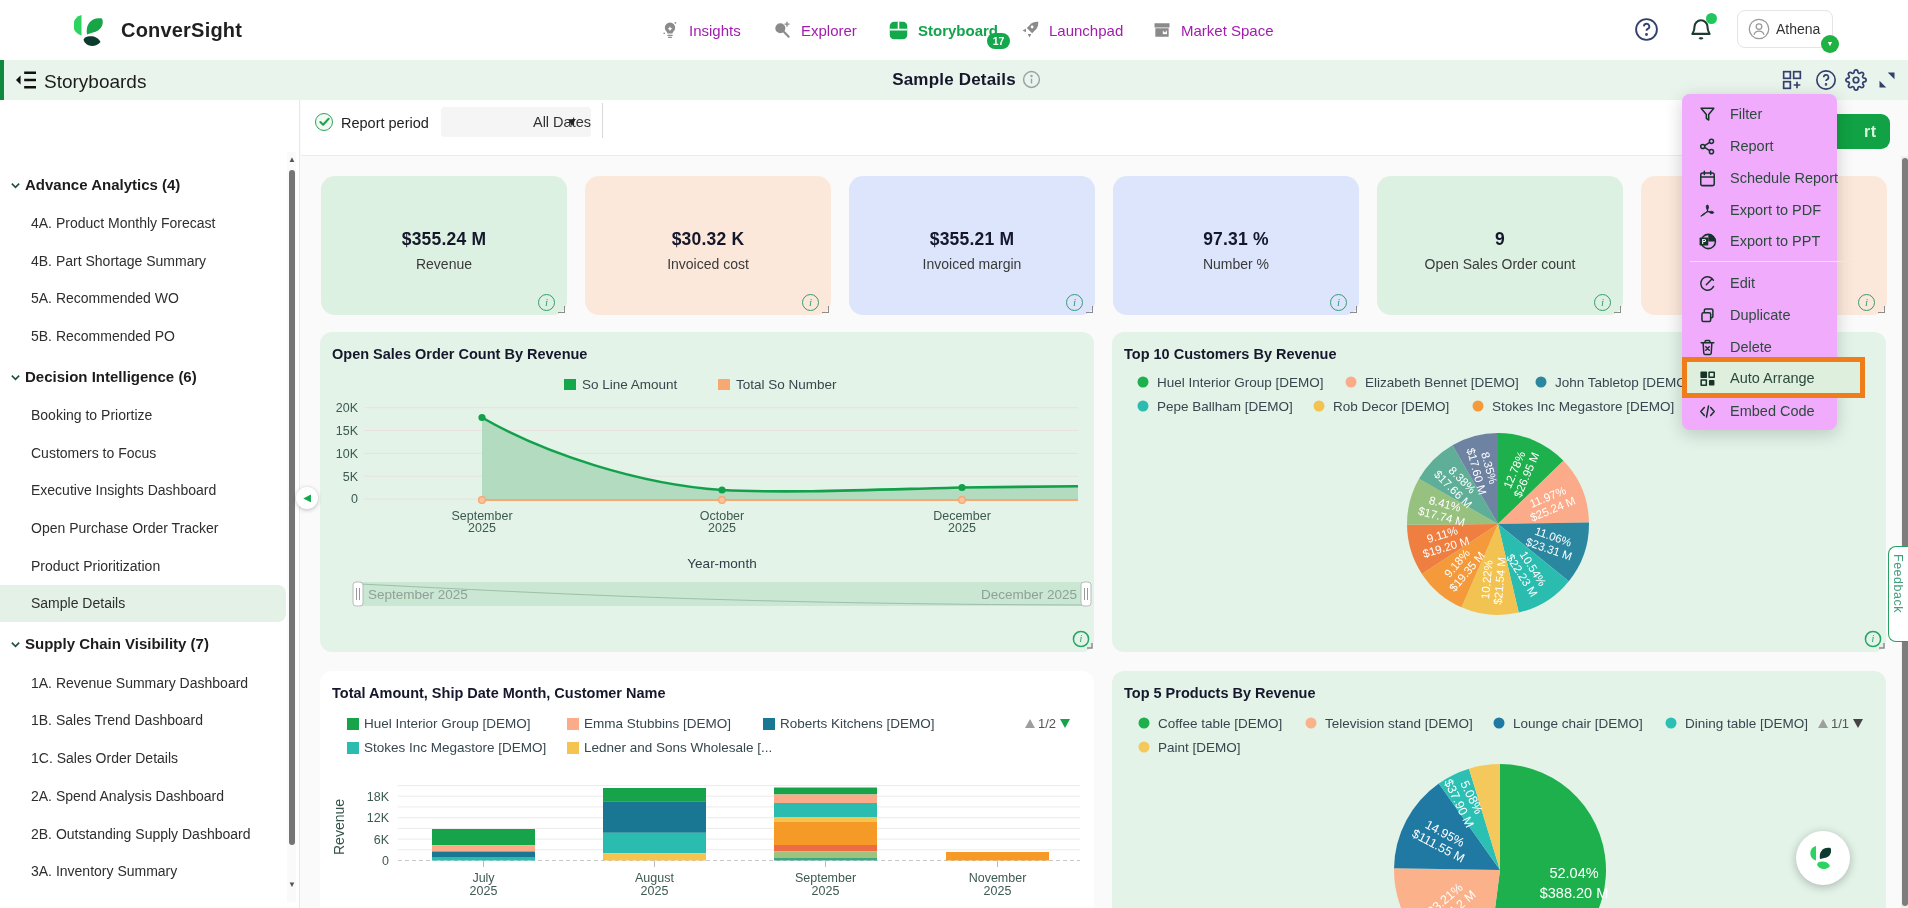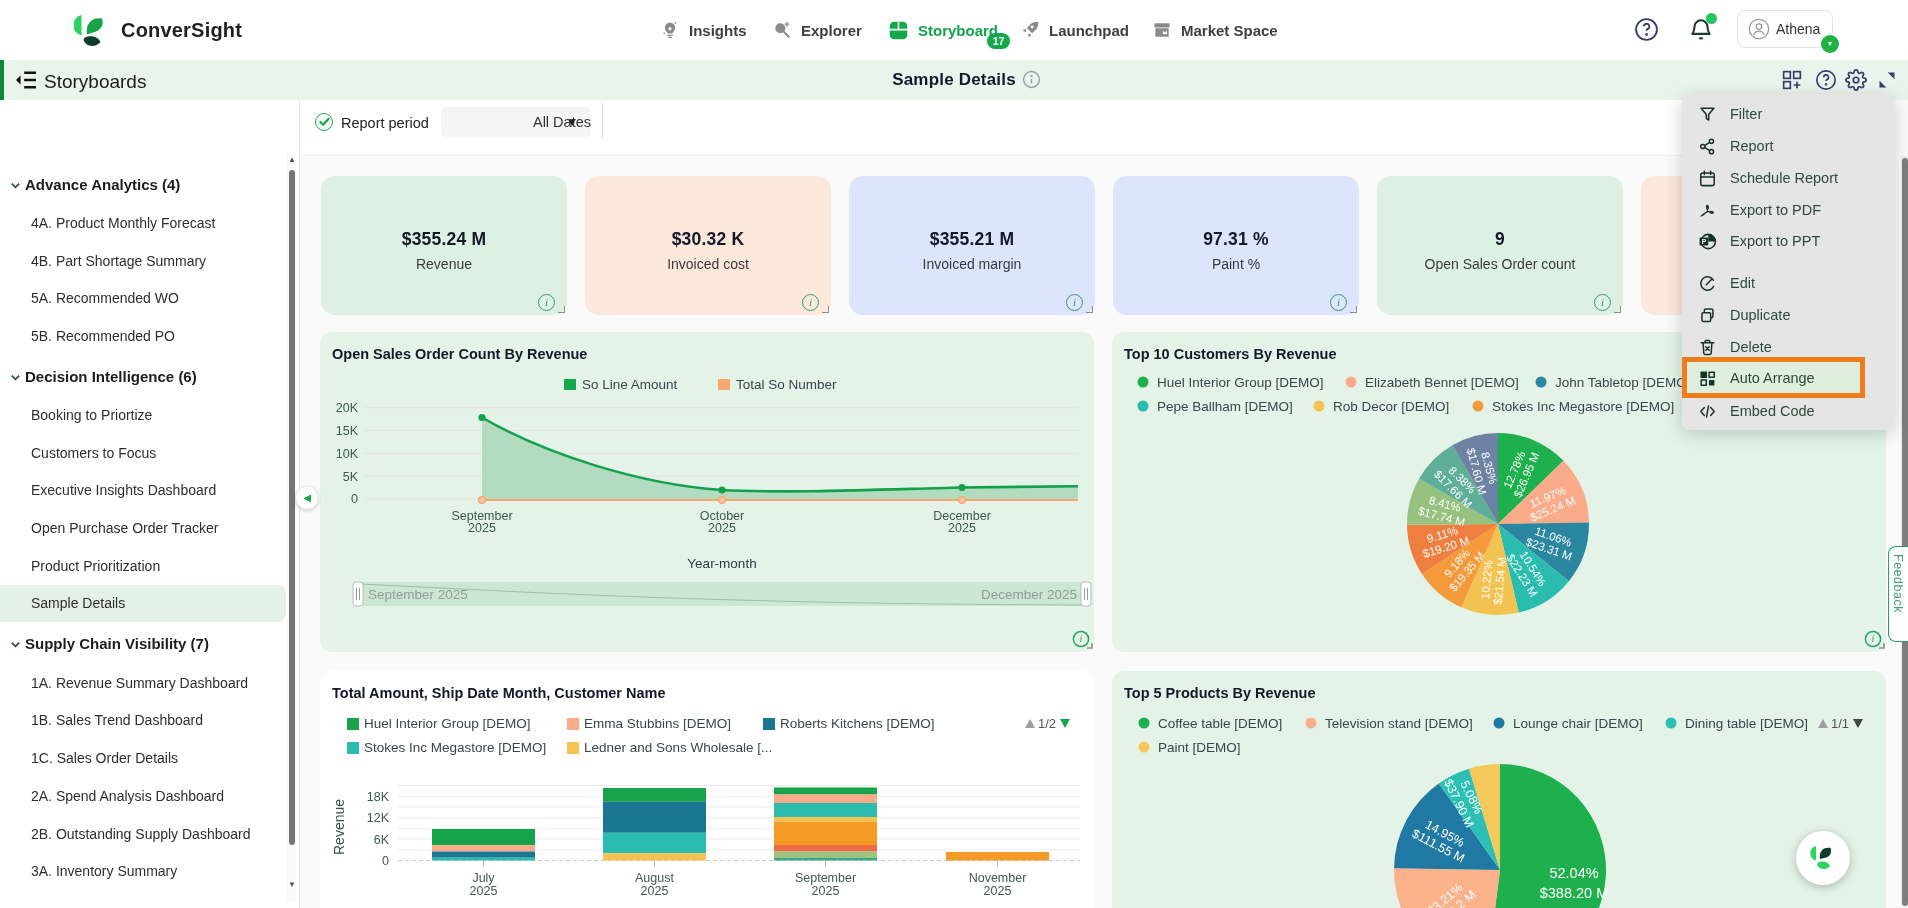--- a/index.html
+++ b/index.html
@@ -1,21 +1,21 @@
 <!DOCTYPE html>
 <html><head>
 <meta charset="utf-8">
 <style>
 *{margin:0;padding:0;box-sizing:border-box;}
 html,body{width:1908px;height:908px;overflow:hidden;font-family:"Liberation Sans",sans-serif;}
 #app{position:absolute;top:0;left:0;width:1908px;height:908px;background:#fafafa;}
 .abs{position:absolute;}
 
 #topbar{position:absolute;top:0;left:0;width:1908px;height:60px;background:#fff;z-index:30;}
-.navitem{position:absolute;top:0;height:60px;display:flex;align-items:center;gap:9px;font-size:15px;font-weight:700;color:#404040;}
+.navitem{position:absolute;top:0;height:60px;display:flex;align-items:center;gap:9px;font-size:15px;font-weight:400;color:#a21caf;}
 .navitem svg{flex:0 0 auto;}
 #logo-text{position:absolute;left:121px;top:19px;font-size:20px;font-weight:700;color:#1f1f1f;letter-spacing:.2px;}
 #badge17{position:absolute;left:987px;top:33px;width:23px;height:16px;border-radius:8px;background:#12a84b;color:#fff;font-size:10.5px;font-weight:700;text-align:center;line-height:16px;z-index:31;}
 #athena{position:absolute;left:1737px;top:10px;width:96px;height:38px;border:1px solid #e4e4e4;border-radius:8px;background:#fff;display:flex;align-items:center;}
 #athena .nm{font-size:14px;color:#333;margin-left:6px;}
 #athena-dd{position:absolute;left:1821px;top:35px;width:18px;height:18px;border-radius:50%;background:#1fb141;color:#fff;font-size:7px;text-align:center;line-height:18px;z-index:32;}
 
 #secondbar{position:absolute;top:60px;left:0;width:1908px;height:40px;background:#e9f4ec;z-index:20;}
 #greenaccent{position:absolute;top:60px;left:0;width:4px;height:40px;background:#0e8a3e;z-index:21;}
 #sb-title{position:absolute;left:44px;top:71px;font-size:19px;font-weight:400;color:#1c1c1c;z-index:22;}
@@ -48,21 +48,21 @@
 .card{position:absolute;border-radius:12px;z-index:4;}
 #c1{left:320px;top:332px;width:774px;height:320px;background:#e3f3e8;}
 #c2{left:1112px;top:332px;width:774px;height:320px;background:#e3f3e8;}
 #c3{left:320px;top:671px;width:774px;height:237px;background:#fff;border-radius:12px 12px 0 0;}
 #c4{left:1112px;top:671px;width:774px;height:237px;background:#e3f3e8;border-radius:12px 12px 0 0;}
 .ctitle{font-weight:700;font-size:14.5px;fill:#15172b;}
 .leg{font-size:13.5px;fill:#37474f;}
 .axlab{font-size:12.5px;fill:#3c5a52;}
 .plab{font-size:11.5px;fill:#fff;text-anchor:middle;}
 
-#menu{position:absolute;left:1682px;top:94px;width:212px;height:336px;background:#e5e5e5;border-radius:8px;box-shadow:0 4px 18px rgba(0,0,0,.18);z-index:50;padding-left:23px;}
+#menu{position:absolute;left:1682px;top:94px;width:155px;height:336px;background:#f0abfc;border-radius:8px;box-shadow:0 4px 18px rgba(0,0,0,.18);z-index:50;padding-left:23px;}
 .mitem{position:absolute;left:0;width:183px;height:32px;display:flex;align-items:center;}
 .mitem .txt{font-size:14.5px;color:#2c4a3c;margin-left:13px;}
 .mitem svg{margin-left:16px;}
 #mdivider{position:absolute;left:8px;top:167px;width:167px;height:1px;background:#e8e8e8;}
 #aa-hl{position:absolute;left:0px;top:263px;width:183px;height:41px;background:#dfefdd;border:5px solid #ef7d1a;}
 
 #expbtn{position:absolute;left:1782px;top:114px;width:108px;height:35px;background:#10a244;border-radius:9px;color:#d9f5de;font-size:16px;font-weight:700;text-align:right;padding-right:4px;line-height:35px;z-index:6;letter-spacing:.5px;}
 
 #feedback{position:absolute;left:1888px;top:546px;width:20px;height:96px;background:#fff;border:1.5px solid #29a061;border-right:none;border-radius:8px 0 0 8px;z-index:46;}
 #feedback span{position:absolute;left:2px;top:7px;writing-mode:vertical-rl;font-size:12.5px;color:#44a17c;letter-spacing:.5px;}
@@ -244,21 +244,21 @@
       <div class="cbr"></div>
     </div>
   <div class="kpi" style="left:849px;background:#dce5fc">
       <div class="v">$355.21 M</div>
       <div class="l">Invoiced margin</div>
       <div class="info">i</div>
       <div class="cbr"></div>
     </div>
   <div class="kpi" style="left:1113px;background:#dce5fc">
       <div class="v">97.31 %</div>
-      <div class="l">Paint %</div>
+      <div class="l">Number %</div>
       <div class="info">i</div>
       <div class="cbr"></div>
     </div>
   <div class="kpi" style="left:1377px;background:#ddf1e2">
       <div class="v">9</div>
       <div class="l">Open Sales Order count</div>
       <div class="info">i</div>
       <div class="cbr"></div>
     </div>
   <div class="kpi" style="left:1641px;background:#fce8db">

